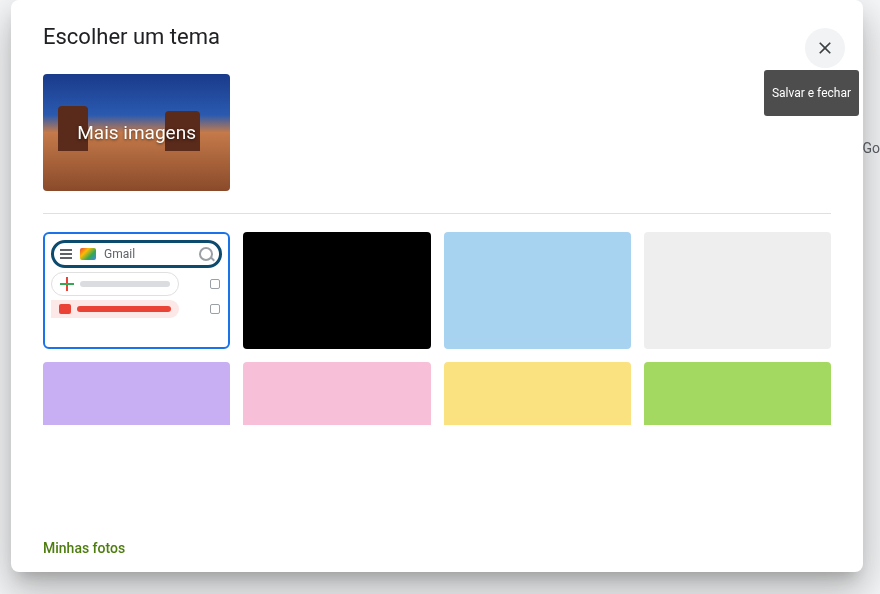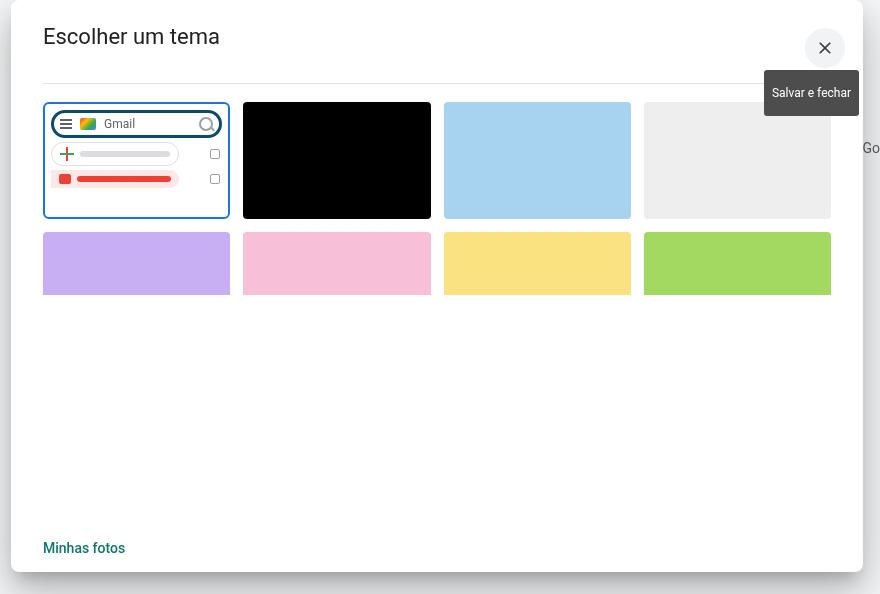--- a/index.html
+++ b/index.html
@@ -158,21 +158,21 @@
     .color-tile { height: 117px; border-radius: 4px; cursor: pointer; }
     .color-row2 { height: 63px; border-radius: 4px 4px 0 0; }
     .footer {
       display: flex;
       align-items: center;
       padding: 16px 32px;
       gap: 12px;
       border-top: 1px solid transparent;
     }
     .my-photos {
-      color: #0f766e;
+      color: #4d7c0f;
       font-size: 14px;
       font-weight: 500;
       cursor: pointer;
       flex: 1;
     }
     .btn {
       padding: 9px 22px;
       border-radius: 4px;
       font-size: 14px;
       font-weight: 500;
@@ -209,20 +209,25 @@
 
   <div class="scroll-area">
 
     <div class="row1-wrap">
       
       
       
       
     </div>
 
+    <div class="theme-grid">
+      <div class="theme-tile tile-monument">
+        <div class="more-images-label">Mais imagens</div>
+      </div>
+    </div>
 
     <div class="divider"></div>
 
     <div class="theme-grid">
       <div class="tile-default">
         <div class="mini-header">
           <div class="mini-hamburger">
               <span></span>
               <span></span>
               <span></span>

